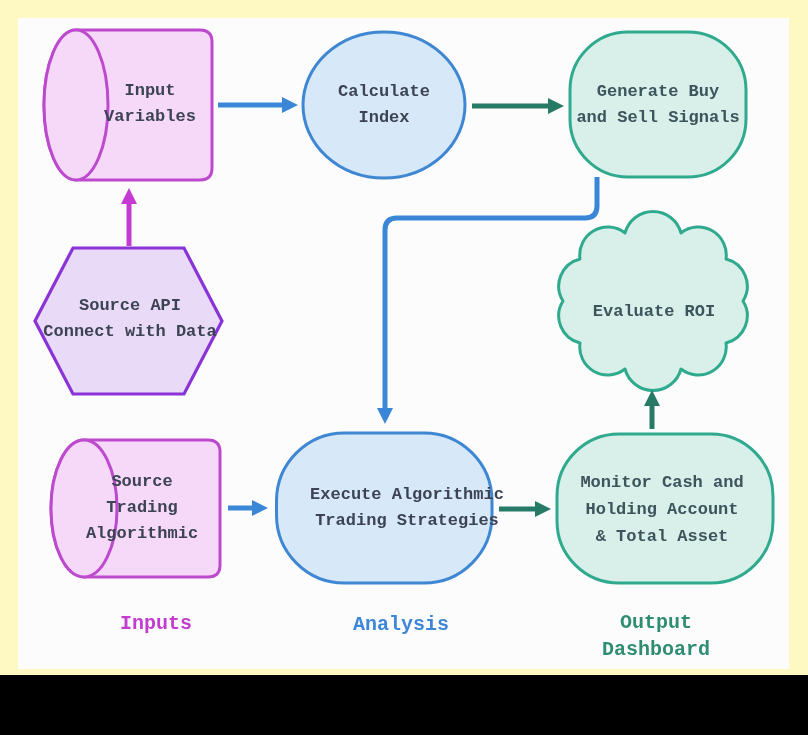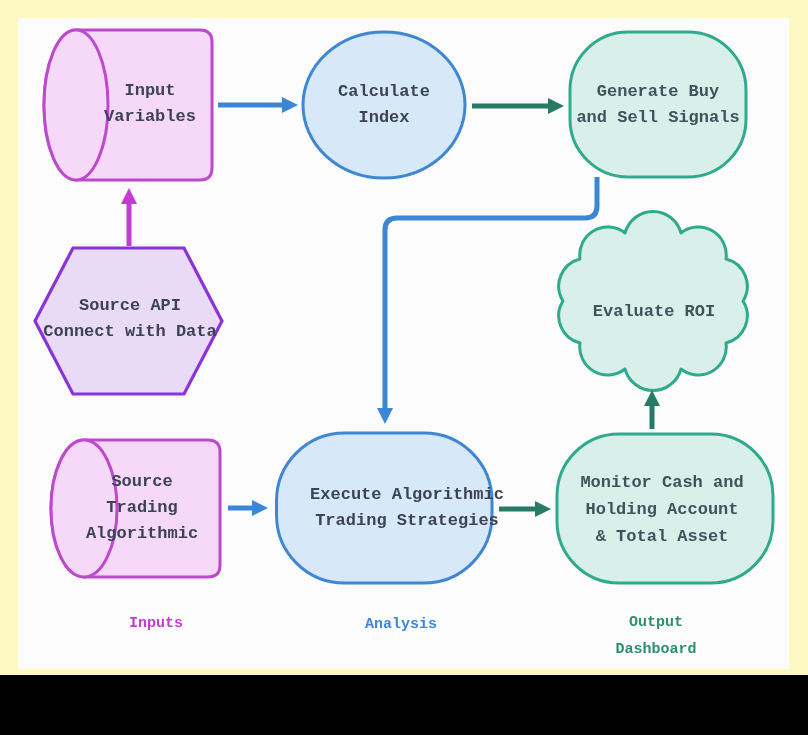--- a/index.html
+++ b/index.html
@@ -25,21 +25,21 @@
     line-height:26px;
     white-space:nowrap;
     color:#3c4454;
   }
   .node-text .ln{display:block;}
   .col-label{
     position:absolute;
     transform:translate(-50%,-50%);
     text-align:center;
     font-weight:bold;
-    font-size:15px;
+    font-size:20px;
     line-height:27px;
     white-space:nowrap;
     padding-left:32px;
   }
   .col-label .ln{display:block;}
 </style>
 </head>
 <body>
 
 <div class="stage">

